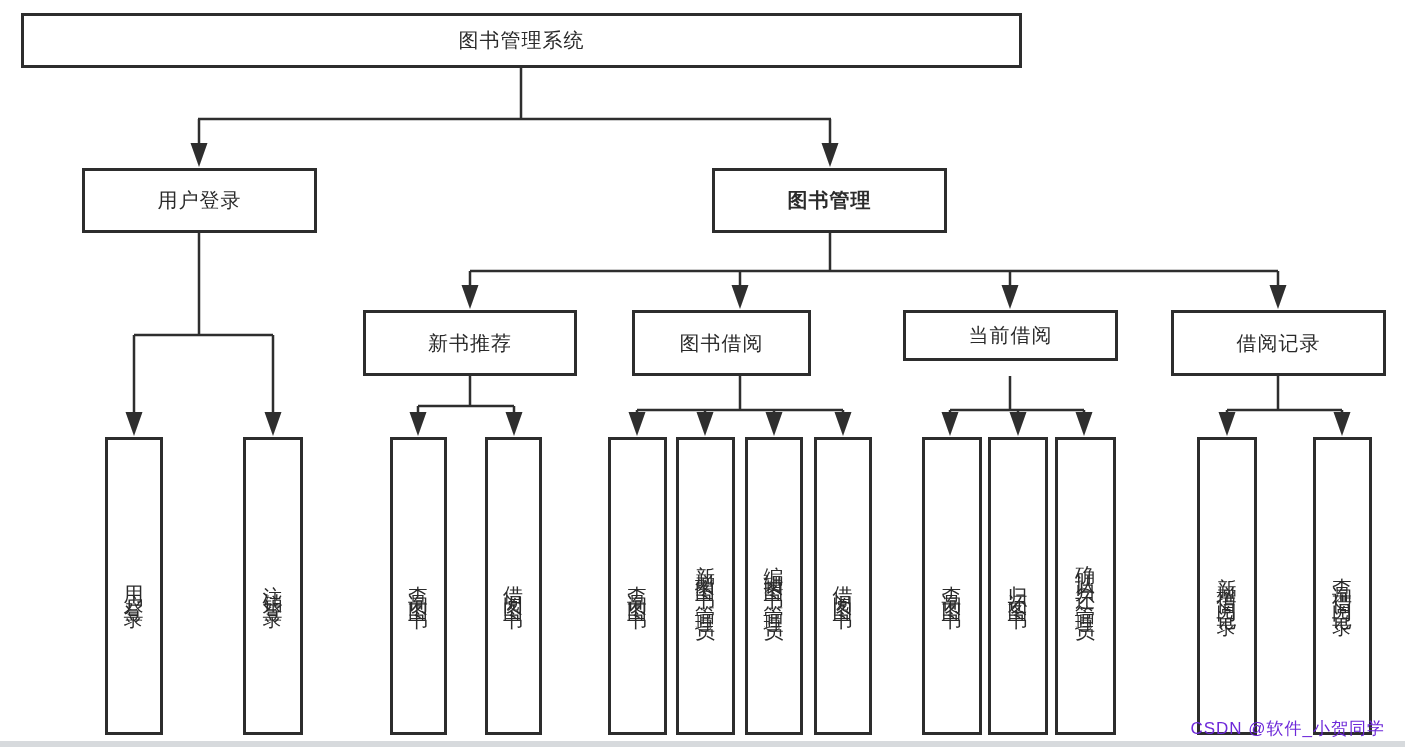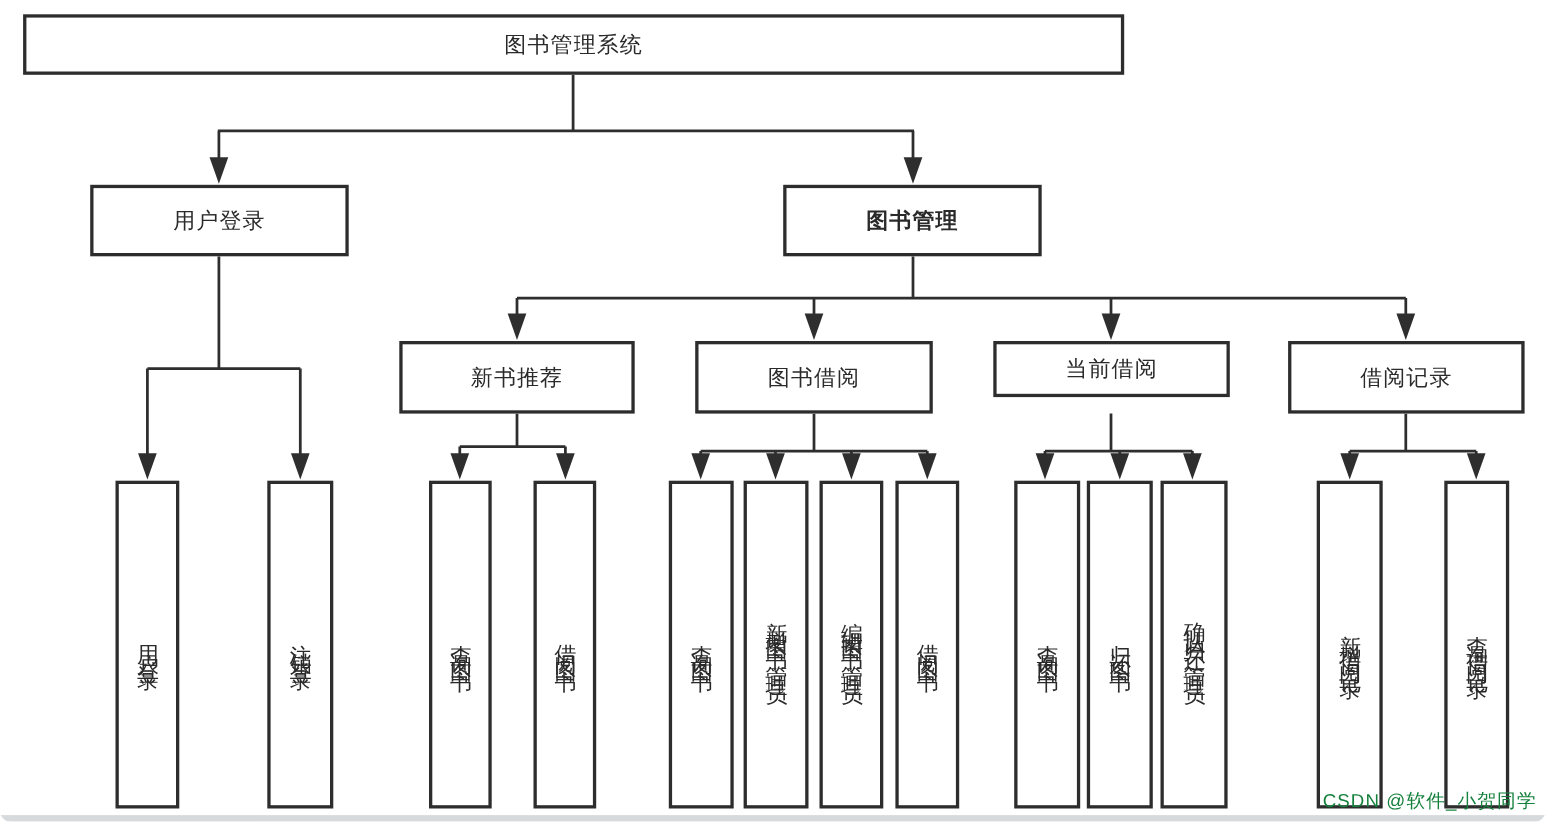--- a/index.html
+++ b/index.html
@@ -2,21 +2,20 @@
 <html><head>
 <meta charset="utf-8">
 <style>
   html,body{margin:0;padding:0;background:#ffffff;}
   #canvas{
     position:relative;
     width:1405px;height:747px;
     background:#ffffff;
     font-family:"Liberation Sans", sans-serif;
     overflow:hidden;
-    border-radius:10px;
   }
   #connectors{position:absolute;left:0;top:0;width:1405px;height:747px;}
   .node{
     position:absolute;
     box-sizing:border-box;
     border:3px solid #2d2d2d;
     background:#ffffff;
     display:flex;
     align-items:center;
     justify-content:center;
@@ -28,24 +27,24 @@
     white-space:nowrap;
   }
   .node.leaf .lbl{
     writing-mode:vertical-rl;
     letter-spacing:8px;
     line-height:1;
     white-space:normal;
   }
   #watermark{
     position:absolute;
-    right:8px;
+    right:20px;
     bottom:7px;
     font-size:17px;
-    color:#15803d;
+    color:#6d28d9;
     letter-spacing:1px;
   }
   #bottom-strip{
     position:absolute;
     left:0;bottom:0;
     width:100%;height:6px;
     background:#d7dadd;
   }
 </style>
 </head>
@@ -110,21 +109,21 @@
   <div class="node" style="left:82px;top:168px;width:235px;height:65px;">
     <span class="lbl">用户登录</span>
   </div>
   <div class="node" style="left:712px;top:168px;width:235px;height:65px;font-weight:bold;">
     <span class="lbl">图书管理</span>
   </div>
 
   <div class="node" style="left:363px;top:310px;width:214px;height:66px;">
     <span class="lbl">新书推荐</span>
   </div>
-  <div class="node" style="left:632px;top:310px;width:216px;height:66px;">
+  <div class="node" style="left:632px;top:310px;width:179px;height:66px;">
     <span class="lbl">图书借阅</span>
   </div>
   <div class="node" style="left:903px;top:310px;width:215px;height:51px;">
     <span class="lbl">当前借阅</span>
   </div>
   <div class="node" style="left:1171px;top:310px;width:215px;height:66px;">
     <span class="lbl">借阅记录</span>
   </div>
 
   <div class="node leaf" style="left:105px;top:437px;width:58px;height:298px;">

